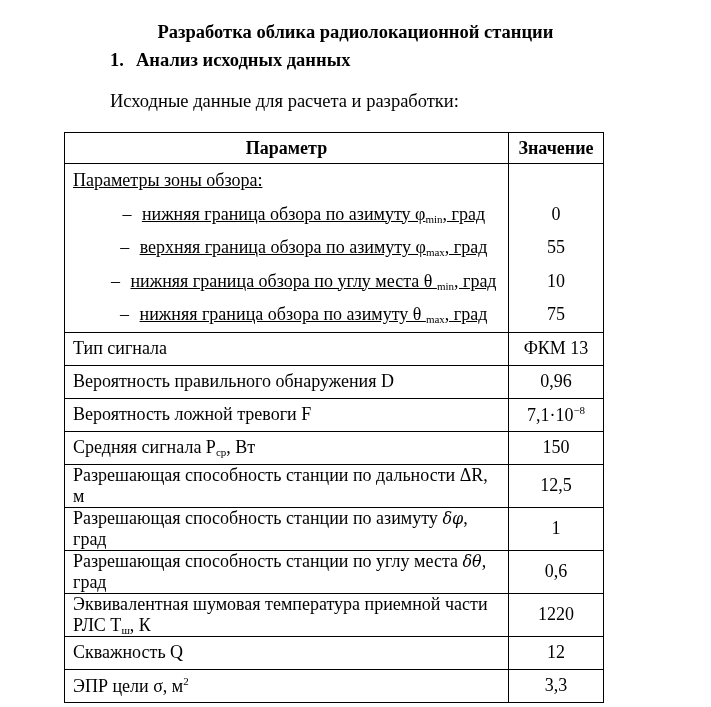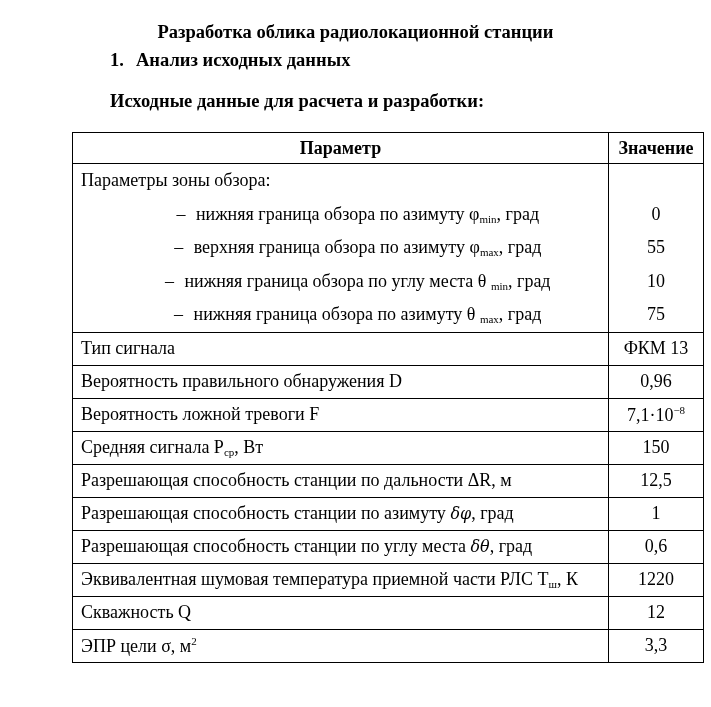--- a/index.html
+++ b/index.html
@@ -9,34 +9,34 @@
   }
   .title {
     position: absolute; top: 16px; left: 0; width: 711px; text-align: center;
     font-weight: bold; font-size: 18.5px; margin-top: 6px;
   }
   .section {
     position: absolute; top: 50px; left: 110px; font-weight: bold; font-size: 18.5px;
   }
   .section .num { display: inline-block; width: 26px; }
   .intro {
-    position: absolute; top: 91px; left: 110px; font-size: 18.5px; font-weight: bold;
+    position: absolute; top: 91px; left: 110px; font-size: 18.5px;
   }
   table {
-    position: absolute; top: 132px; left: 72px; width: 632px;
+    position: absolute; top: 132px; left: 64px; width: 540px;
     border-collapse: collapse; font-size: 18px;
   }
   td, th {
     border: 1.3px solid #000; padding: 0 8px; vertical-align: middle; height: 32px;
   }
   th { font-weight: bold; text-align: center; height: 30px; }
   td.val { text-align: center; width: 78px; }
   th.valh { width: 78px; }
   .zone-cell { padding: 0; vertical-align: top; }
-  .zone-line { height: 33.5px; line-height: 33.5px; padding-left: 8px; }
+  .zone-line { height: 33.5px; line-height: 33.5px; padding-left: 8px; text-decoration: underline; }
   .zone-line.item { padding-left: 8px; text-align: center; }
   .dash { display: inline-block; width: 46px; padding-left: 16px; box-sizing: border-box; }
   .zone-val { height: 33.5px; line-height: 33.5px; text-align: center; }
   sub { font-size: 11px; vertical-align: -3px; }
   sup { font-size: 11px; vertical-align: 7px; }
   .it { font-style: italic; font-family: "DejaVu Serif", serif; font-size: 16px; text-align: right; }
 </style>
 </head>
 <body>
 

